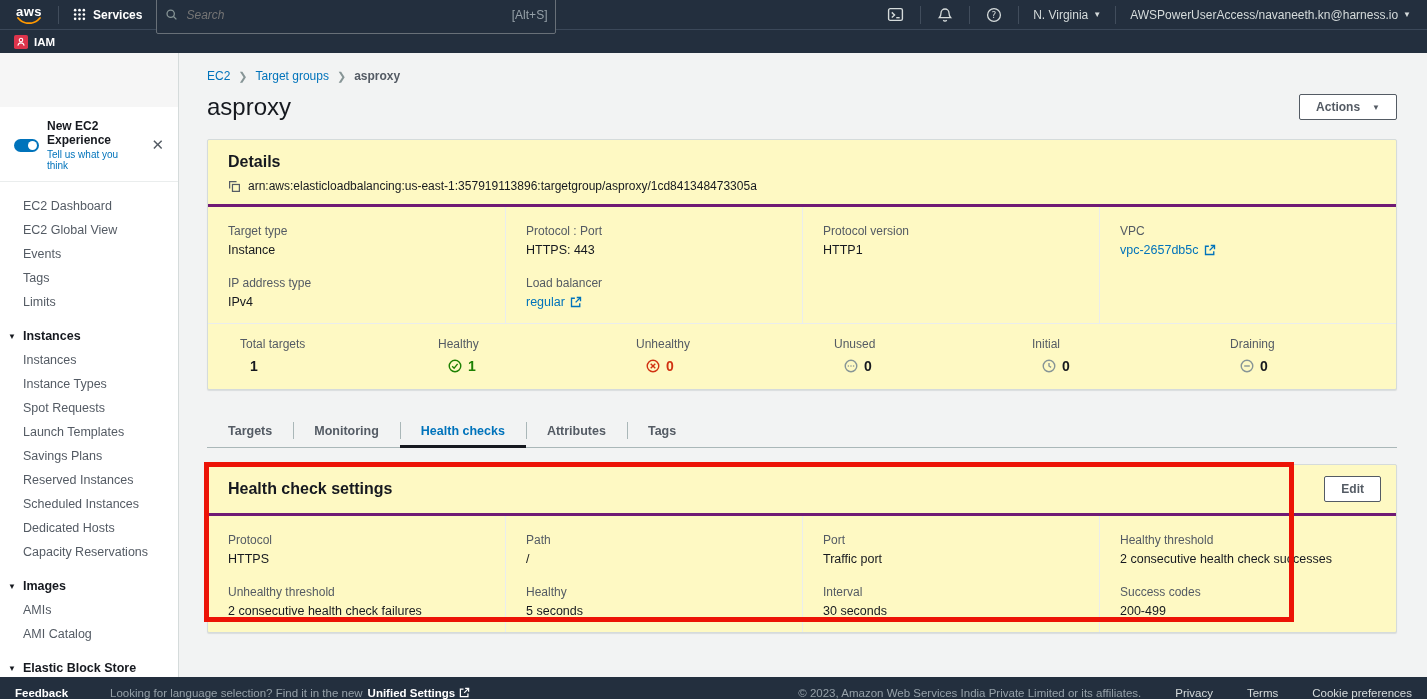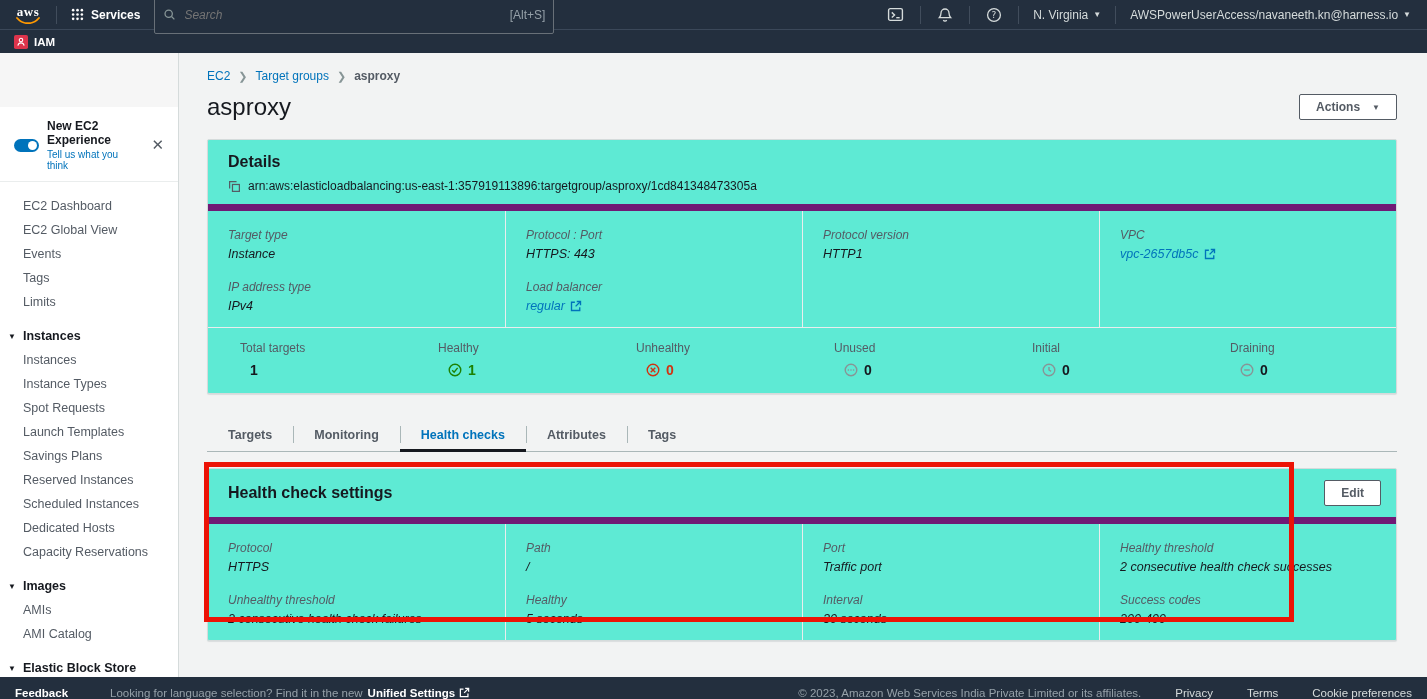--- a/index.html
+++ b/index.html
@@ -3,21 +3,21 @@
 <meta charset="utf-8">
 <style>
   * { box-sizing: border-box; }
   html,body { margin:0; padding:0; }
   body {
     width:1427px; height:699px; overflow:hidden; position:relative;
     font-family:"Liberation Sans", sans-serif; background:#f2f3f3; color:#16191f;
   }
   
   .topnav { height:29px; background:#232f3e; display:flex; align-items:center; padding:0 12px 0 10px; }
-  .aws-logo { display:flex; flex-direction:column; align-items:center; margin:0 6px 0 6px; cursor:pointer;font-family:Liberation Serif, serif; }
+  .aws-logo { display:flex; flex-direction:column; align-items:center; margin:0 6px 0 6px; cursor:pointer; }
   .aws-logo .t { color:#fff; font-weight:bold; font-size:13px; line-height:11px; letter-spacing:.5px; }
   .vdiv { width:1px; height:18px; background:#414d5c; margin:0 10px; }
   .nav-btn { display:flex; align-items:center; gap:7px; color:#fff; font-size:12px; font-weight:bold; cursor:pointer; padding:0 4px; }
   .searchbox { width:400px; height:38px; margin-left:10px; background:#232f3e; border:1px solid #687078; border-radius:2px; display:flex; align-items:center; padding:0 8px; gap:6px; }
   .searchbox input { flex:1; background:transparent; border:0; outline:0; color:#d5dbdb; font-style:italic; font-size:12px; font-family:"Liberation Sans", sans-serif; }
   .searchbox .shortcut { color:#95a0a8; font-size:12px; }
   .topnav-right { margin-left:auto; display:flex; align-items:center; }
   .icon-btn { padding:0 6px; display:flex; align-items:center; cursor:pointer; }
   .menu-txt { color:#d5dbdb; font-size:12px; display:flex; align-items:center; gap:5px; cursor:pointer; padding:0 4px; white-space:nowrap; }
   .caret { font-size:8px; color:#d5dbdb; }
@@ -42,26 +42,26 @@
   .nav-section .sec-caret { font-size:8px; color:#16191f; }
   
   .main { flex:1; position:relative; padding:0 30px 0 28px; overflow:hidden; }
   .breadcrumb { margin-top:16px; font-size:12px; display:flex; align-items:center; gap:8px; }
   .breadcrumb a { color:#0073bb; text-decoration:none; cursor:pointer; }
   .crumb-sep { color:#879596; font-size:11px; }
   .crumb-current { color:#545b64; font-weight:bold; }
   .page-header { display:flex; justify-content:space-between; align-items:center; margin-top:10px; }
   .page-title { font-size:24px; font-weight:400; color:#16191f; margin:0; }
   .btn { background:#fff; border:1px solid #545b64; border-radius:2px; color:#545b64; font-weight:bold; font-size:12px; padding:5px 16px; cursor:pointer; display:inline-flex; align-items:center; gap:12px; font-family:"Liberation Sans", sans-serif; }
-  .card { background:#5eead4; border:1px solid #d5dbdb; border-radius:2px; box-shadow:0 1px 1px 0 rgba(0,28,36,.1); }
+  .card { background:#fef9c3; border:1px solid #d5dbdb; border-radius:2px; box-shadow:0 1px 1px 0 rgba(0,28,36,.1); }
   .details-card { margin-top:18px; }
   .card-head { padding:13px 20px 11px 20px; }
   .card-title { font-size:16px; font-weight:bold; color:#16191f; margin:0; }
   .arn-line { margin-top:8px; display:flex; align-items:center; gap:7px; font-size:12px; color:#16191f; }
-  .grid4 { display:grid; grid-template-columns:repeat(4,1fr); border-top:7px solid #701a75;font-style:italic; }
+  .grid4 { display:grid; grid-template-columns:repeat(4,1fr); border-top:3px solid #701a75; }
   .gcol { padding:17px 20px 14px 20px; }
   .gcol + .gcol { border-left:1px solid #eaeded; }
   .field { margin-bottom:19px; }
   .field:last-child { margin-bottom:0; }
   .flabel { font-size:12px; color:#545b64; margin-bottom:5px; }
   .fvalue { font-size:12.5px; color:#16191f; }
   .fvalue.link { color:#0073bb; display:flex; align-items:center; gap:5px; cursor:pointer; }
   .summary-row { display:grid; grid-template-columns:repeat(6,1fr); border-top:1px solid #eaeded; padding:13px 0 15px 0; }
   .scell { padding-left:32px; }
   .slabel { font-size:12px; color:#545b64; margin-bottom:7px; }

